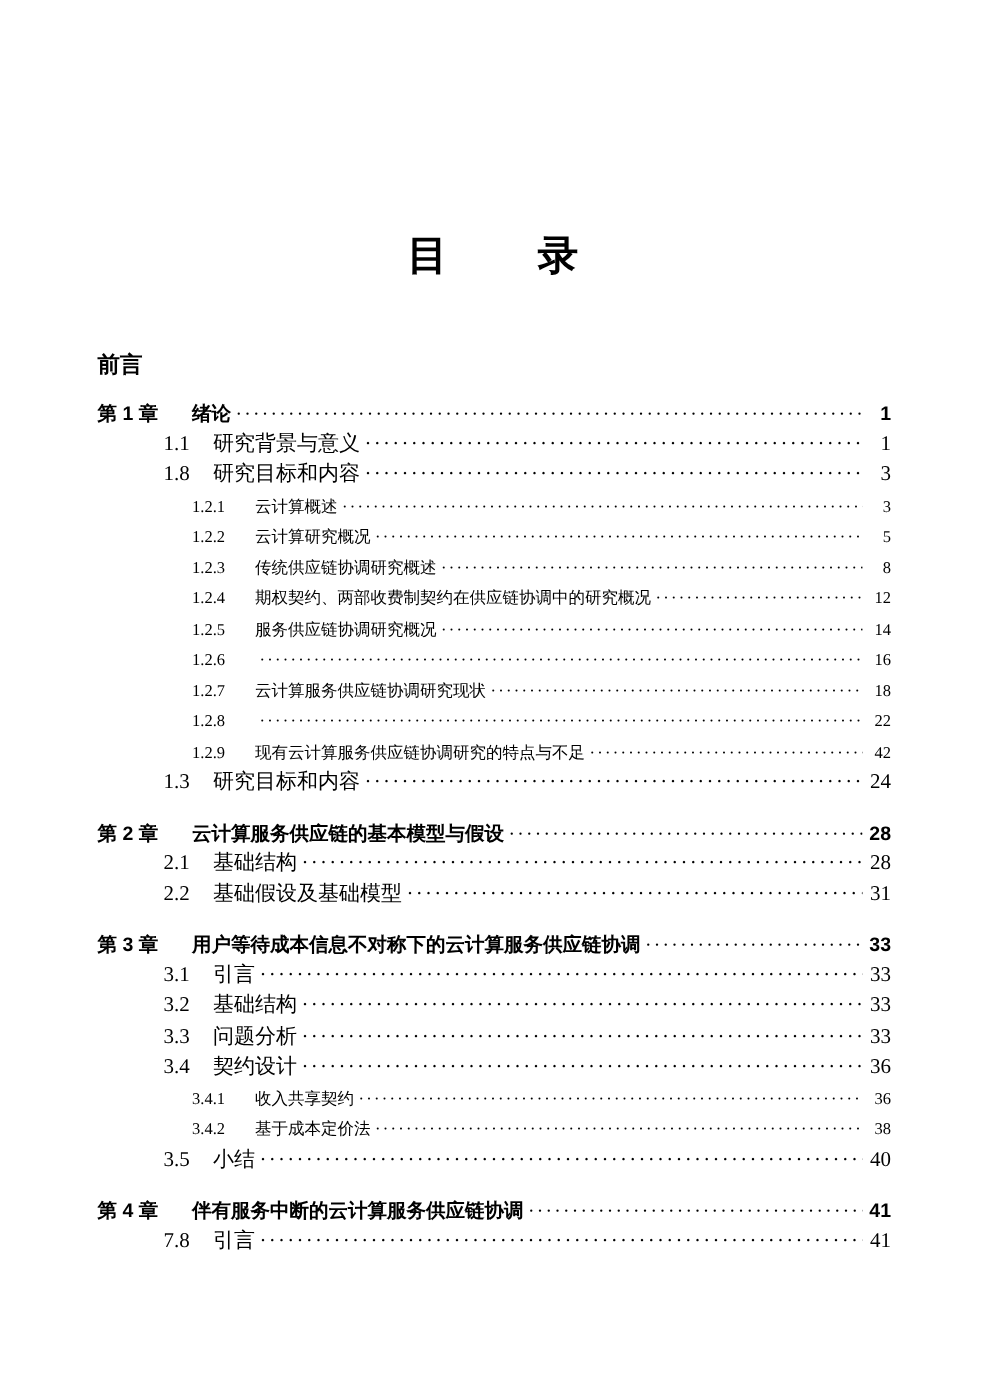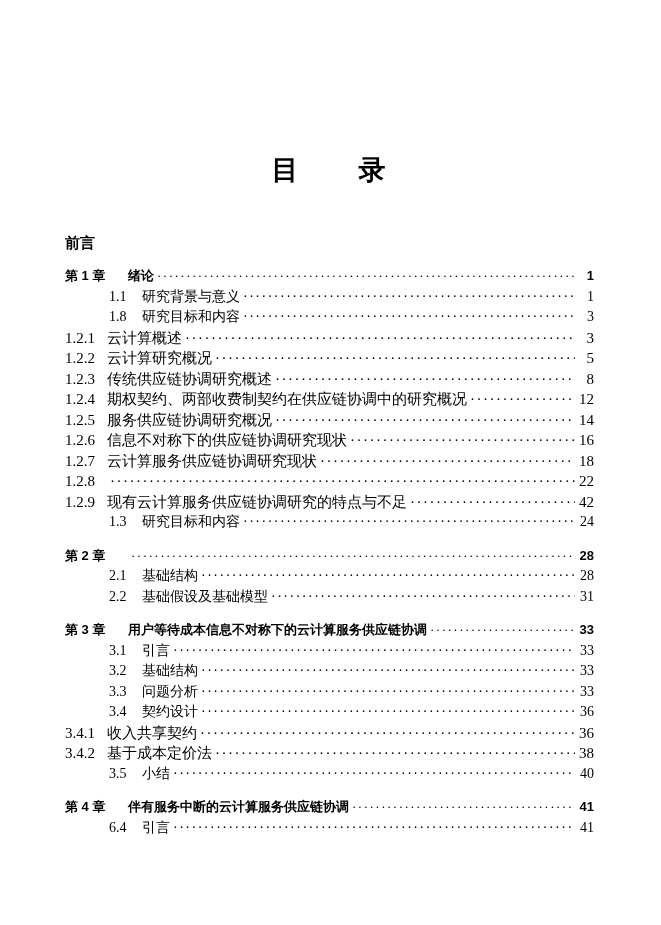--- a/index.html
+++ b/index.html
@@ -72,21 +72,22 @@
     font-weight: bold;
     font-family: "Liberation Sans", "DejaVu Sans", sans-serif;
     font-size: 13px;
   }
   .row.chapter .num { width: 63px; }
   .row.section {
     margin-left: 44px;
   }
   .row.section .num { width: 33px; }
   .row.subsection {
-    font-size: 15px;
+    margin-left: 63px;
+    font-size: 11px;
     line-height: 20.5px;
   }
   .row.subsection .num { width: 42px; }
 </style>
 </head>
 <body>
 
 <div class="page">
   <h1 class="title">目　　录</h1>
   <div class="preface">前言</div>
@@ -134,21 +135,20 @@
         <span class="pagenum">12</span>
       </div>
       <div class="row subsection">
         <span class="num">1.2.5</span>
         <span class="label">服务供应链协调研究概况</span>
         <span class="leader">············································································································································································································································································································</span>
         <span class="pagenum">14</span>
       </div>
       <div class="row subsection">
         <span class="num">1.2.6</span>
-        <span class="label">信息不对称下的供应链协调研究现状</span>
         <span class="leader">············································································································································································································································································································</span>
         <span class="pagenum">16</span>
       </div>
       <div class="row subsection">
         <span class="num">1.2.7</span>
         <span class="label">云计算服务供应链协调研究现状</span>
         <span class="leader">············································································································································································································································································································</span>
         <span class="pagenum">18</span>
       </div>
       <div class="row subsection">
@@ -163,20 +163,21 @@
         <span class="pagenum">42</span>
       </div>
       <div class="row section">
         <span class="num">1.3</span>
         <span class="label">研究目标和内容</span>
         <span class="leader">············································································································································································································································································································</span>
         <span class="pagenum">24</span>
       </div>
       <div class="row chapter">
         <span class="num">第 2 章</span>
+        <span class="label">云计算服务供应链的基本模型与假设</span>
         <span class="leader">············································································································································································································································································································</span>
         <span class="pagenum">28</span>
       </div>
       <div class="row section">
         <span class="num">2.1</span>
         <span class="label">基础结构</span>
         <span class="leader">············································································································································································································································································································</span>
         <span class="pagenum">28</span>
       </div>
       <div class="row section">
@@ -233,19 +234,19 @@
         <span class="leader">············································································································································································································································································································</span>
         <span class="pagenum">40</span>
       </div>
       <div class="row chapter">
         <span class="num">第 4 章</span>
         <span class="label">伴有服务中断的云计算服务供应链协调</span>
         <span class="leader">············································································································································································································································································································</span>
         <span class="pagenum">41</span>
       </div>
       <div class="row section">
-        <span class="num">6.4</span>
+        <span class="num">7.8</span>
         <span class="label">引言</span>
         <span class="leader">············································································································································································································································································································</span>
         <span class="pagenum">41</span>
       </div>
     </div>
 </div>
 
 </body></html>

